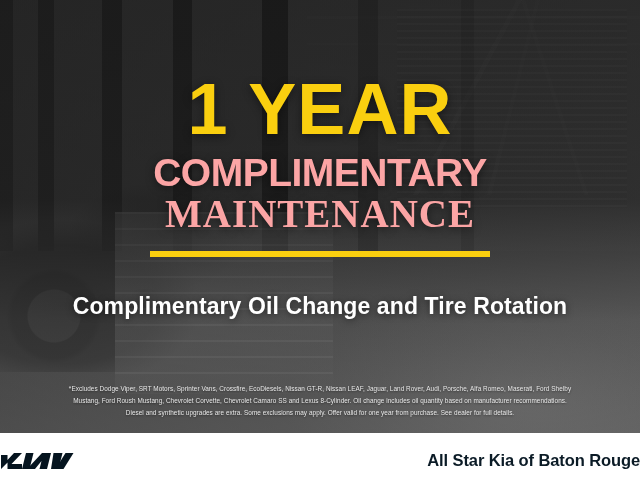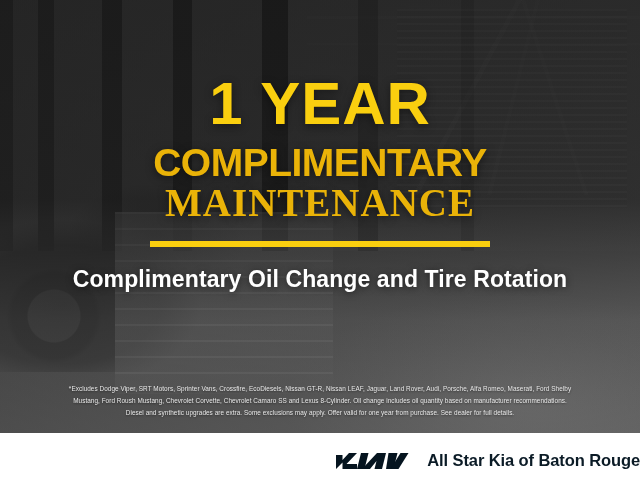--- a/index.html
+++ b/index.html
@@ -133,52 +133,52 @@
     position: absolute;
     inset: 0 0 55px 0;
     display: flex;
     flex-direction: column;
     align-items: center;
     text-align: center;
   }
 
   .headline-year {
     margin-top: 78px;
-    font-size: 60px;
+    font-size: 72px;
     line-height: 0.88;
     font-weight: 700;
     letter-spacing: 1px;
     color: #facf0f;
     text-shadow: 0 2px 10px rgba(0,0,0,0.45);
   }
 
   .headline-sub {
     margin-top: 12px;
     font-size: 39px;
     line-height: 1.04;
     font-weight: 700;
     letter-spacing: -0.5px;
-    color: #eab308;
+    color: #fca5a5;
     text-shadow: 0 2px 9px rgba(0,0,0,0.5);
   }
   .headline-sub .line2 {
     display: block;
     letter-spacing: 1px;
     font-family: Liberation Serif, serif;
   }
 
   .rule {
     width: 340px;
     height: 6px;
     margin-top: 17px;
     background: #facf0f;
   }
 
   .subhead {
-    margin-top: 18px;
+    margin-top: 35px;
     font-size: 23px;
     line-height: 1.28;
     font-weight: 700;
     color: #ffffff;
     letter-spacing: 0.1px;
     text-shadow: 0 1px 7px rgba(0,0,0,0.55);
   }
   .subhead .line2 { display: block; }
 
   .disclaimer {
@@ -198,21 +198,21 @@
   .disclaimer .d3 { text-align: center; }
 
   
   .footer {
     position: absolute;
     left: 0; right: 0; bottom: 0;
     height: 55px;
     background: #ffffff;
     display: flex;
     align-items: center;
-    justify-content: flex-end;
+    justify-content: space-between;
     gap: 18px;
   }
   .kia-logo { display: block; }
   .dealer-name {
     font-size: 16.5px;
     font-weight: 700;
     color: #0b1b26;
     letter-spacing: -0.1px;
     white-space: nowrap;
   }

